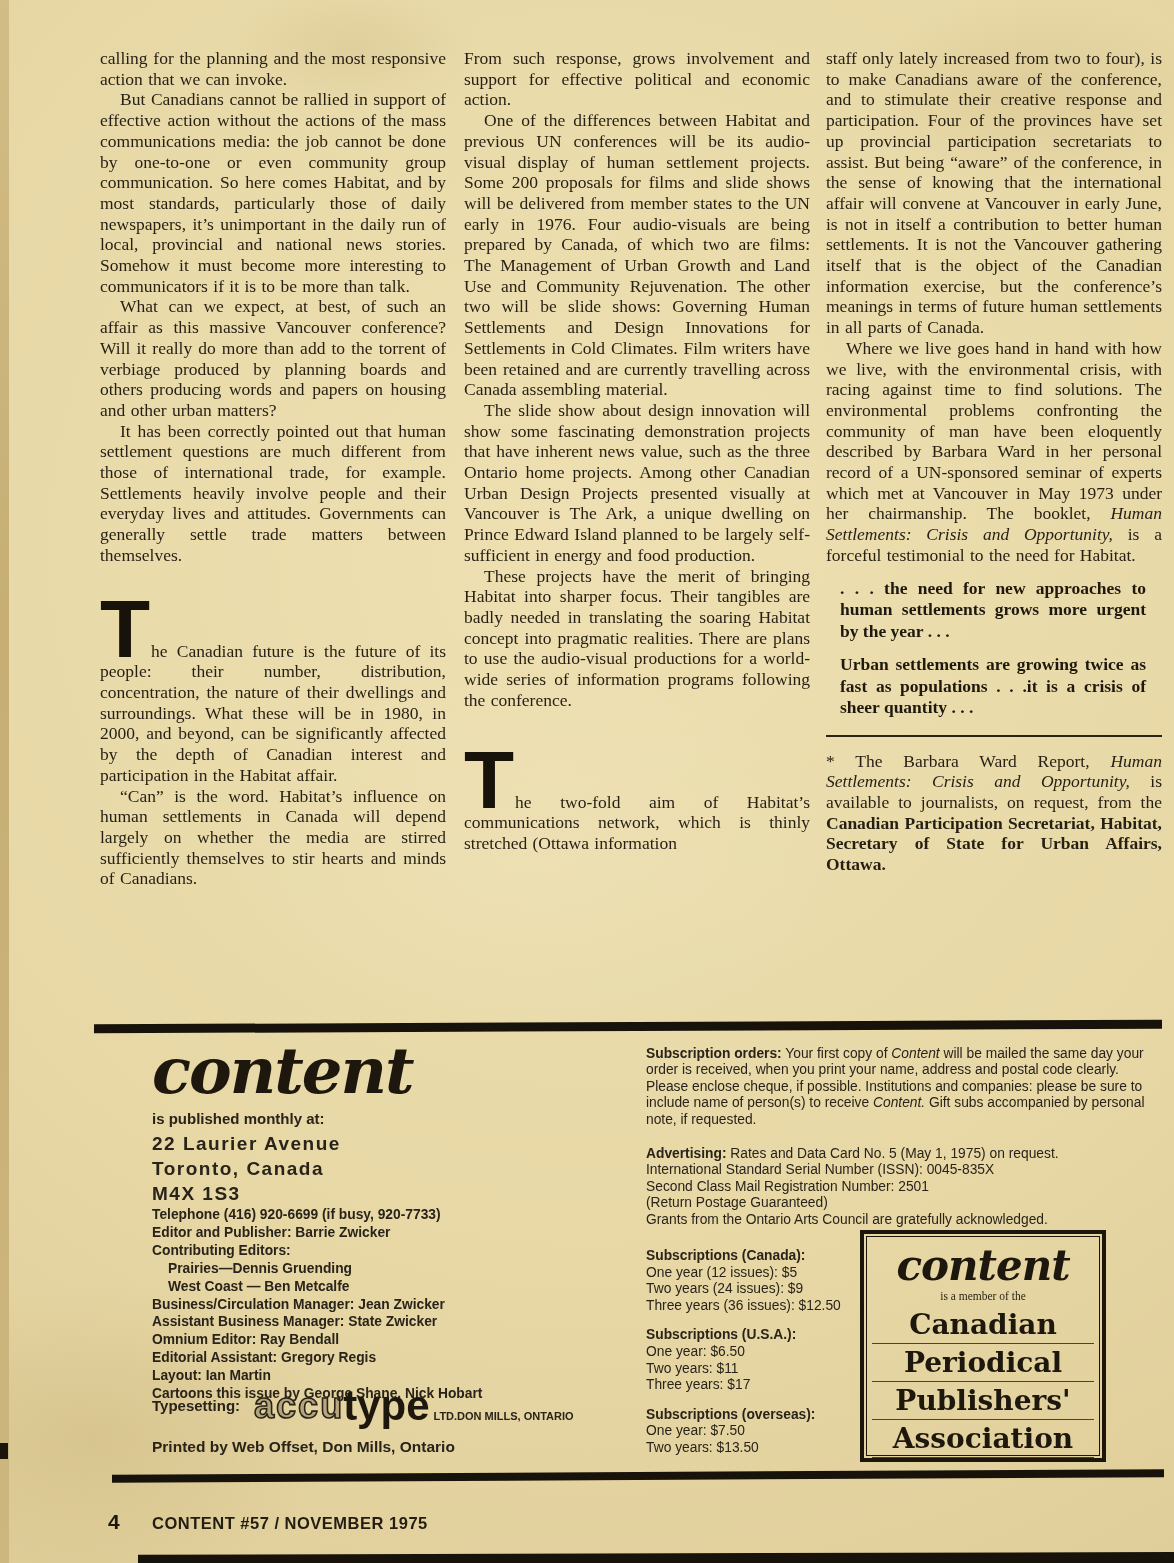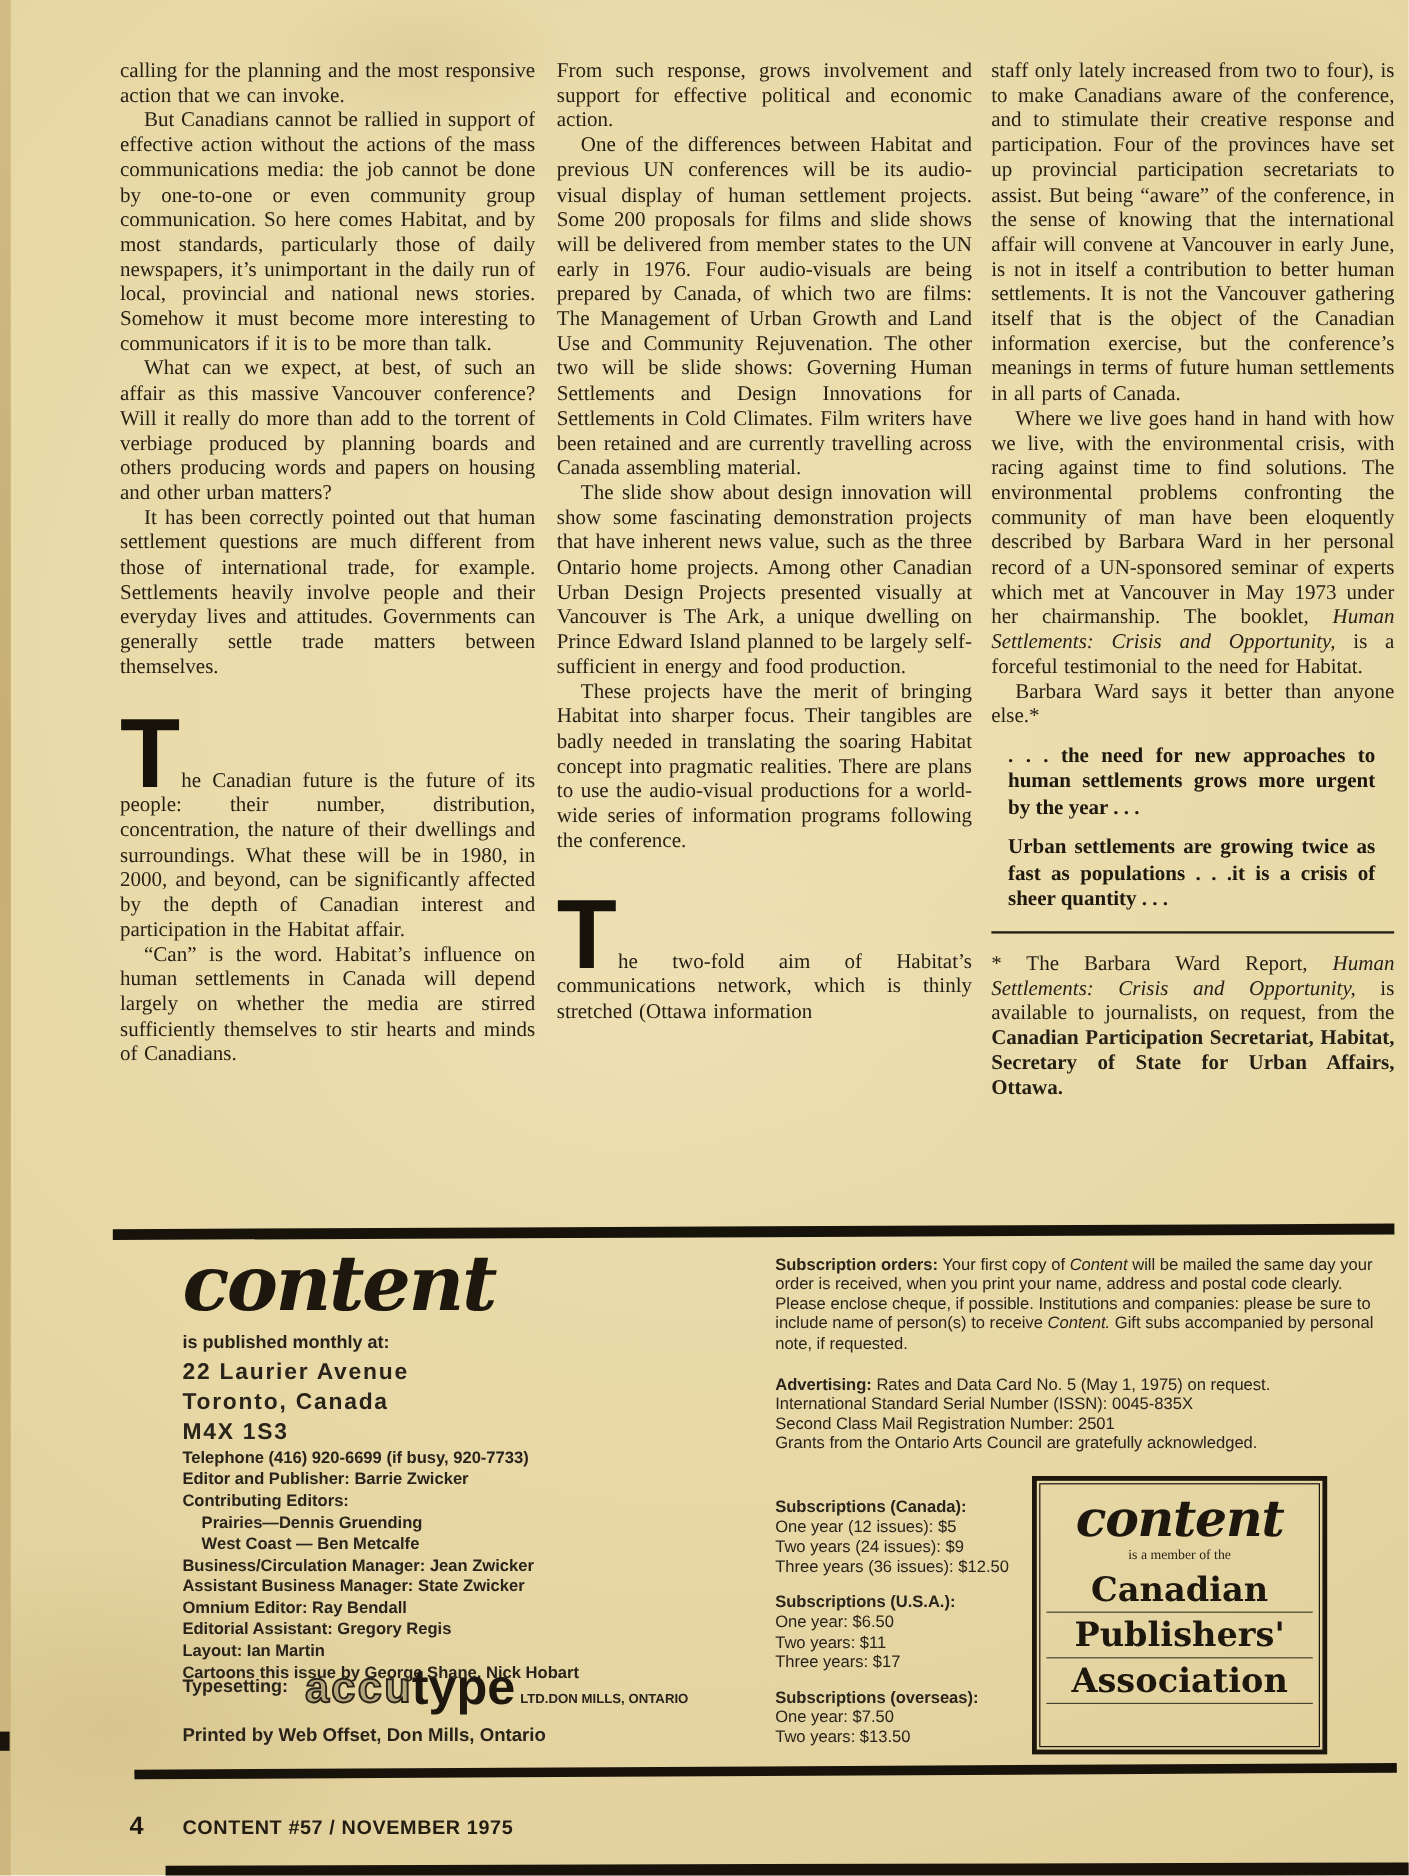--- a/index.html
+++ b/index.html
@@ -113,21 +113,20 @@
       <p class="para"><span>From such response, grows involvement and support for effective political and economic action.</span></p>
       <p class="para ind"><span>One of the differences between Habitat and previous UN conferences will be its audio-visual display of human settlement projects. Some 200 proposals for films and slide shows will be delivered from member states to the UN early in 1976. Four audio-visuals are being prepared by Canada, of which two are films: The Management of Urban Growth and Land Use and Community Rejuvenation. The other two will be slide shows: Governing Human Settlements and Design Innovations for Settlements in Cold Climates. Film writers have been retained and are currently travelling across Canada assembling material.</span></p>
       <p class="para ind"><span>The slide show about design innovation will show some fascinating demonstration projects that have inherent news value, such as the three Ontario home projects. Among other Canadian Urban Design Projects presented visually at Vancouver is The Ark, a unique dwelling on Prince Edward Island planned to be largely self-sufficient in energy and food production.</span></p>
       <p class="para ind"><span>These projects have the merit of bringing Habitat into sharper focus. Their tangibles are badly needed in translating the soaring Habitat concept into pragmatic realities. There are plans to use the audio-visual productions for a world-wide series of information programs following the conference.</span></p>
       <div style="height: 68px;"></div>
       <p class="para"><span class="dropcap">T</span><span>he two-fold aim of Habitat’s communications network, which is thinly stretched (Ottawa information</span></p>
     </div>
   <div class="article-col" id="col2">
       <p class="para"><span>staff only lately increased from two to four), is to make Canadians aware of the conference, and to stimulate their creative response and participation. Four of the provinces have set up provincial participation secretariats to assist. But being “aware” of the conference, in the sense of knowing that the international affair will convene at Vancouver in early June, is not in itself a contribution to better human settlements. It is not the Vancouver gathering itself that is the object of the Canadian information exercise, but the conference’s meanings in terms of future human settlements in all parts of Canada.</span></p>
       <p class="para ind"><span>Where we live goes hand in hand with how we live, with the environmental crisis, with racing against time to find solutions. The environmental problems confronting the community of man have been eloquently described by Barbara Ward in her personal record of a UN-sponsored seminar of experts which met at Vancouver in May 1973 under her chairmanship. The booklet, </span><i>Human Settlements: Crisis and Opportunity,</i><span> is a forceful testimonial to the need for Habitat.</span></p>
-      <p class="para ind"><span>Barbara Ward says it better than anyone else.*</span></p>
       <p class="quote"><span>. . . the need for new approaches to human settlements grows more urgent by the year . . .</span></p>
       <p class="quote"><span>Urban settlements are growing twice as fast as populations . . .it is a crisis of sheer quantity . . .</span></p>
       <div class="thinrule"></div>
       <p class="para"><span>*   The Barbara Ward Report, </span><i>Human Settlements: Crisis and Opportunity,</i><span> is available to journalists, on request, from the </span><b>Canadian Participation Secretariat, Habitat, Secretary of State for Urban Affairs, Ottawa.</b></p>
     </div>
 
   <div class="heavyrule rule-article"></div>
 
   <div class="m-left">
     <div class="logo-big">content</div>
@@ -162,20 +161,21 @@
     </span>
   </div>
   <div class="printed">Printed by Web Offset, Don Mills, Ontario</div>
 
   <div class="m-right">
     <div class="sub-orders"><b>Subscription orders:</b><span> Your first copy of </span><i>Content</i><span> will be mailed the same day your order is received, when you print your name, address and postal code clearly. Please enclose cheque, if possible. Institutions and companies: please be sure to include name of person(s) to receive </span><i>Content.</i><span> Gift subs accompanied by personal note, if requested.</span></div>
     <div class="adv">
         <div class="line"><b>Advertising:</b><span> Rates and Data Card No. 5 (May 1, 1975) on request.</span></div>
         <div class="line">International Standard Serial Number (ISSN): 0045-835X</div>
         <div class="line">Second Class Mail Registration Number: 2501</div>
+        <div class="line">(Return Postage Guaranteed)</div>
         <div class="line">Grants from the Ontario Arts Council are gratefully acknowledged.</div>
       </div>
   </div>
 
   <div class="subs">
       <div class="subs-title">Subscriptions (Canada):</div>
       <div class="line">One year (12 issues): $5</div>
       <div class="line">Two years (24 issues): $9</div>
       <div class="line">Three years (36 issues): $12.50</div>
       <div class="subs-title">Subscriptions (U.S.A.):</div>
@@ -186,20 +186,21 @@
       <div class="line">One year: $7.50</div>
       <div class="line">Two years: $13.50</div>
     </div>
 
   <div class="cppa">
     <div class="cppa-inner">
       <div class="cppa-logo">content</div>
       <div class="cppa-member">is a member of the</div>
       <div class="cppa-lines">
           <div class="line">Canadian</div>
+          <div class="line">Periodical</div>
           <div class="line">Publishers'</div>
           <div class="line">Association</div>
         </div>
     </div>
   </div>
 
   <div class="heavyrule rule-footer"></div>
   <div class="pgnum">4</div>
   <div class="foot-text">CONTENT #57 / NOVEMBER 1975</div>
 

